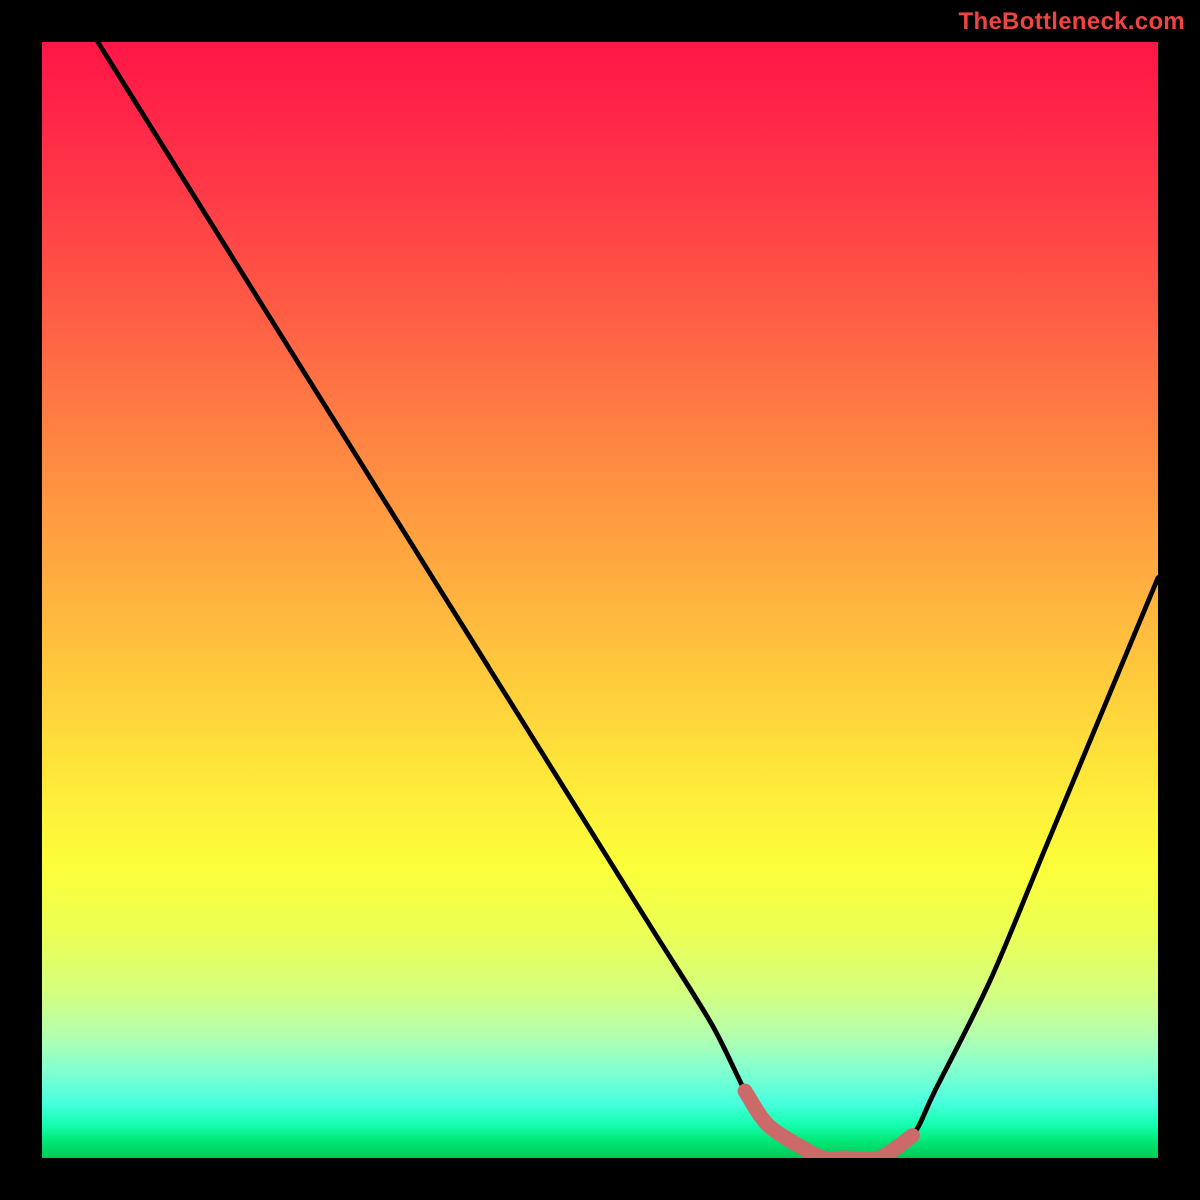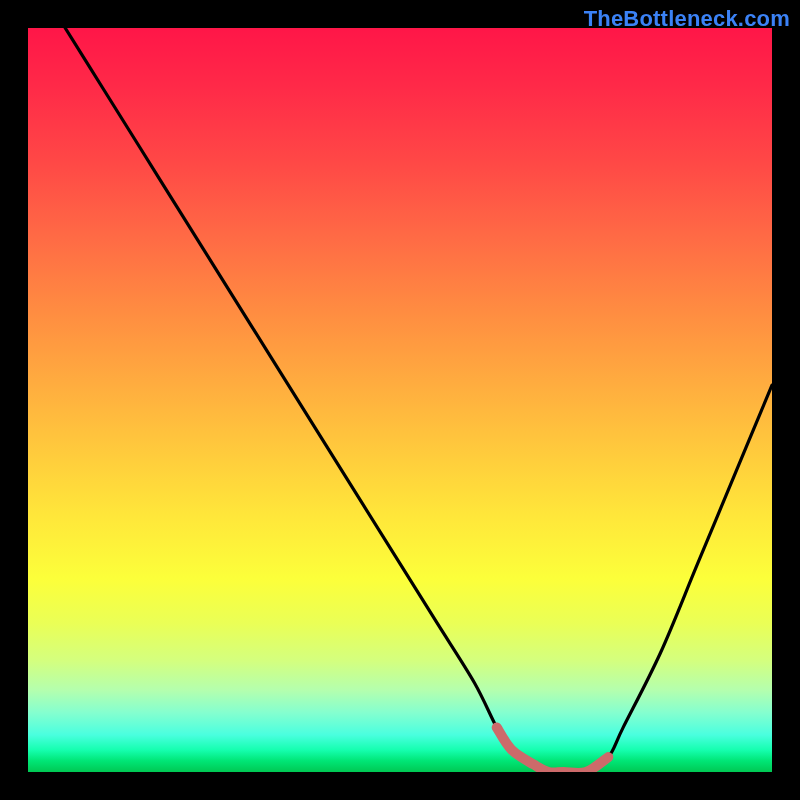--- a/index.html
+++ b/index.html
@@ -14,22 +14,22 @@
   .wrap {
     position: relative;
     width: 800px;
     height: 800px;
     background: #000;
   }
   .watermark {
     position: absolute;
     top: 6px;
     right: 10px;
-    color: #3b82f6;
-    font-size: 22px;
+    color: #ef4444;
+    font-size: 16px;
     font-weight: bold;
     letter-spacing: 0.2px;
     z-index: 3;
   }
   .plot-area {
     position: absolute;
     left: 28px;
     top: 28px;
     width: 744px;
     height: 744px;

